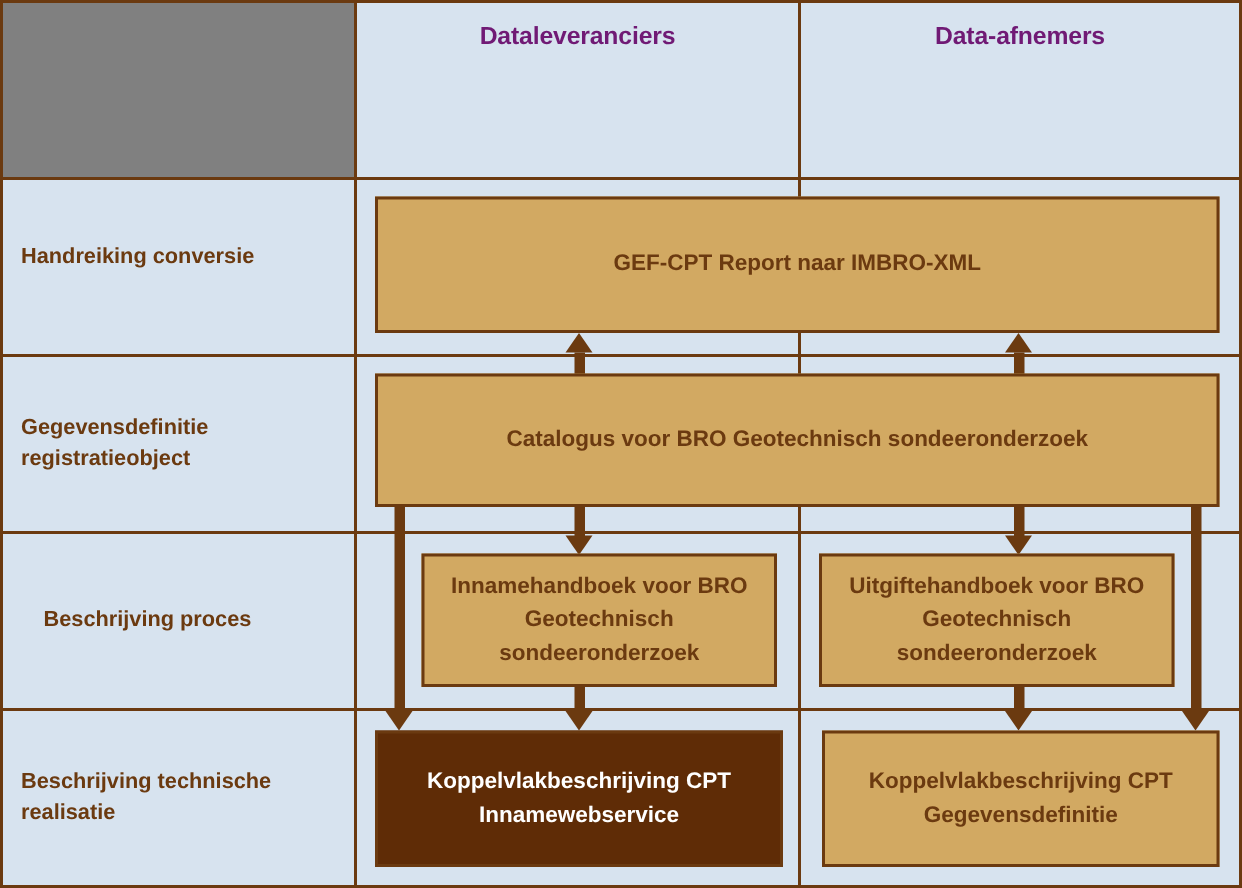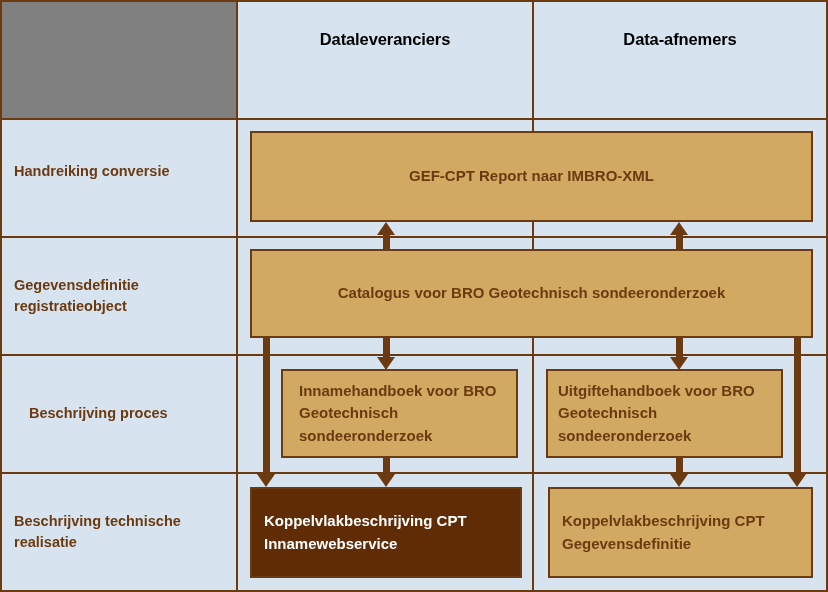--- a/index.html
+++ b/index.html
@@ -32,25 +32,25 @@
   }
 
   
   .col-header {
     position: absolute;
     top: 0;
     height: 84px;
     display: flex;
     align-items: flex-start;
     justify-content: center;
-    padding-top: 30px;
+    padding-top: 15px;
     box-sizing: border-box;
     font-size: 16.5px;
     font-weight: bold;
-    color: #000000;
+    color: #701a75;
     letter-spacing: -0.1px;
   }
 
   
   .row-label {
     position: absolute;
     left: 0;
     width: 236px;
     display: flex;
     align-items: center;
@@ -64,20 +64,21 @@
   }
 
   
   .box {
     position: absolute;
     box-sizing: border-box;
     border: 2px solid #6b3a10;
     display: flex;
     align-items: center;
     justify-content: center;
+    text-align: center;
     font-size: 15px;
     font-weight: bold;
     line-height: 1.5;
     z-index: 3;
   }
   .box-tan {
     background: #d2a962;
     color: #6b3a10;
   }
   .box-dark {

